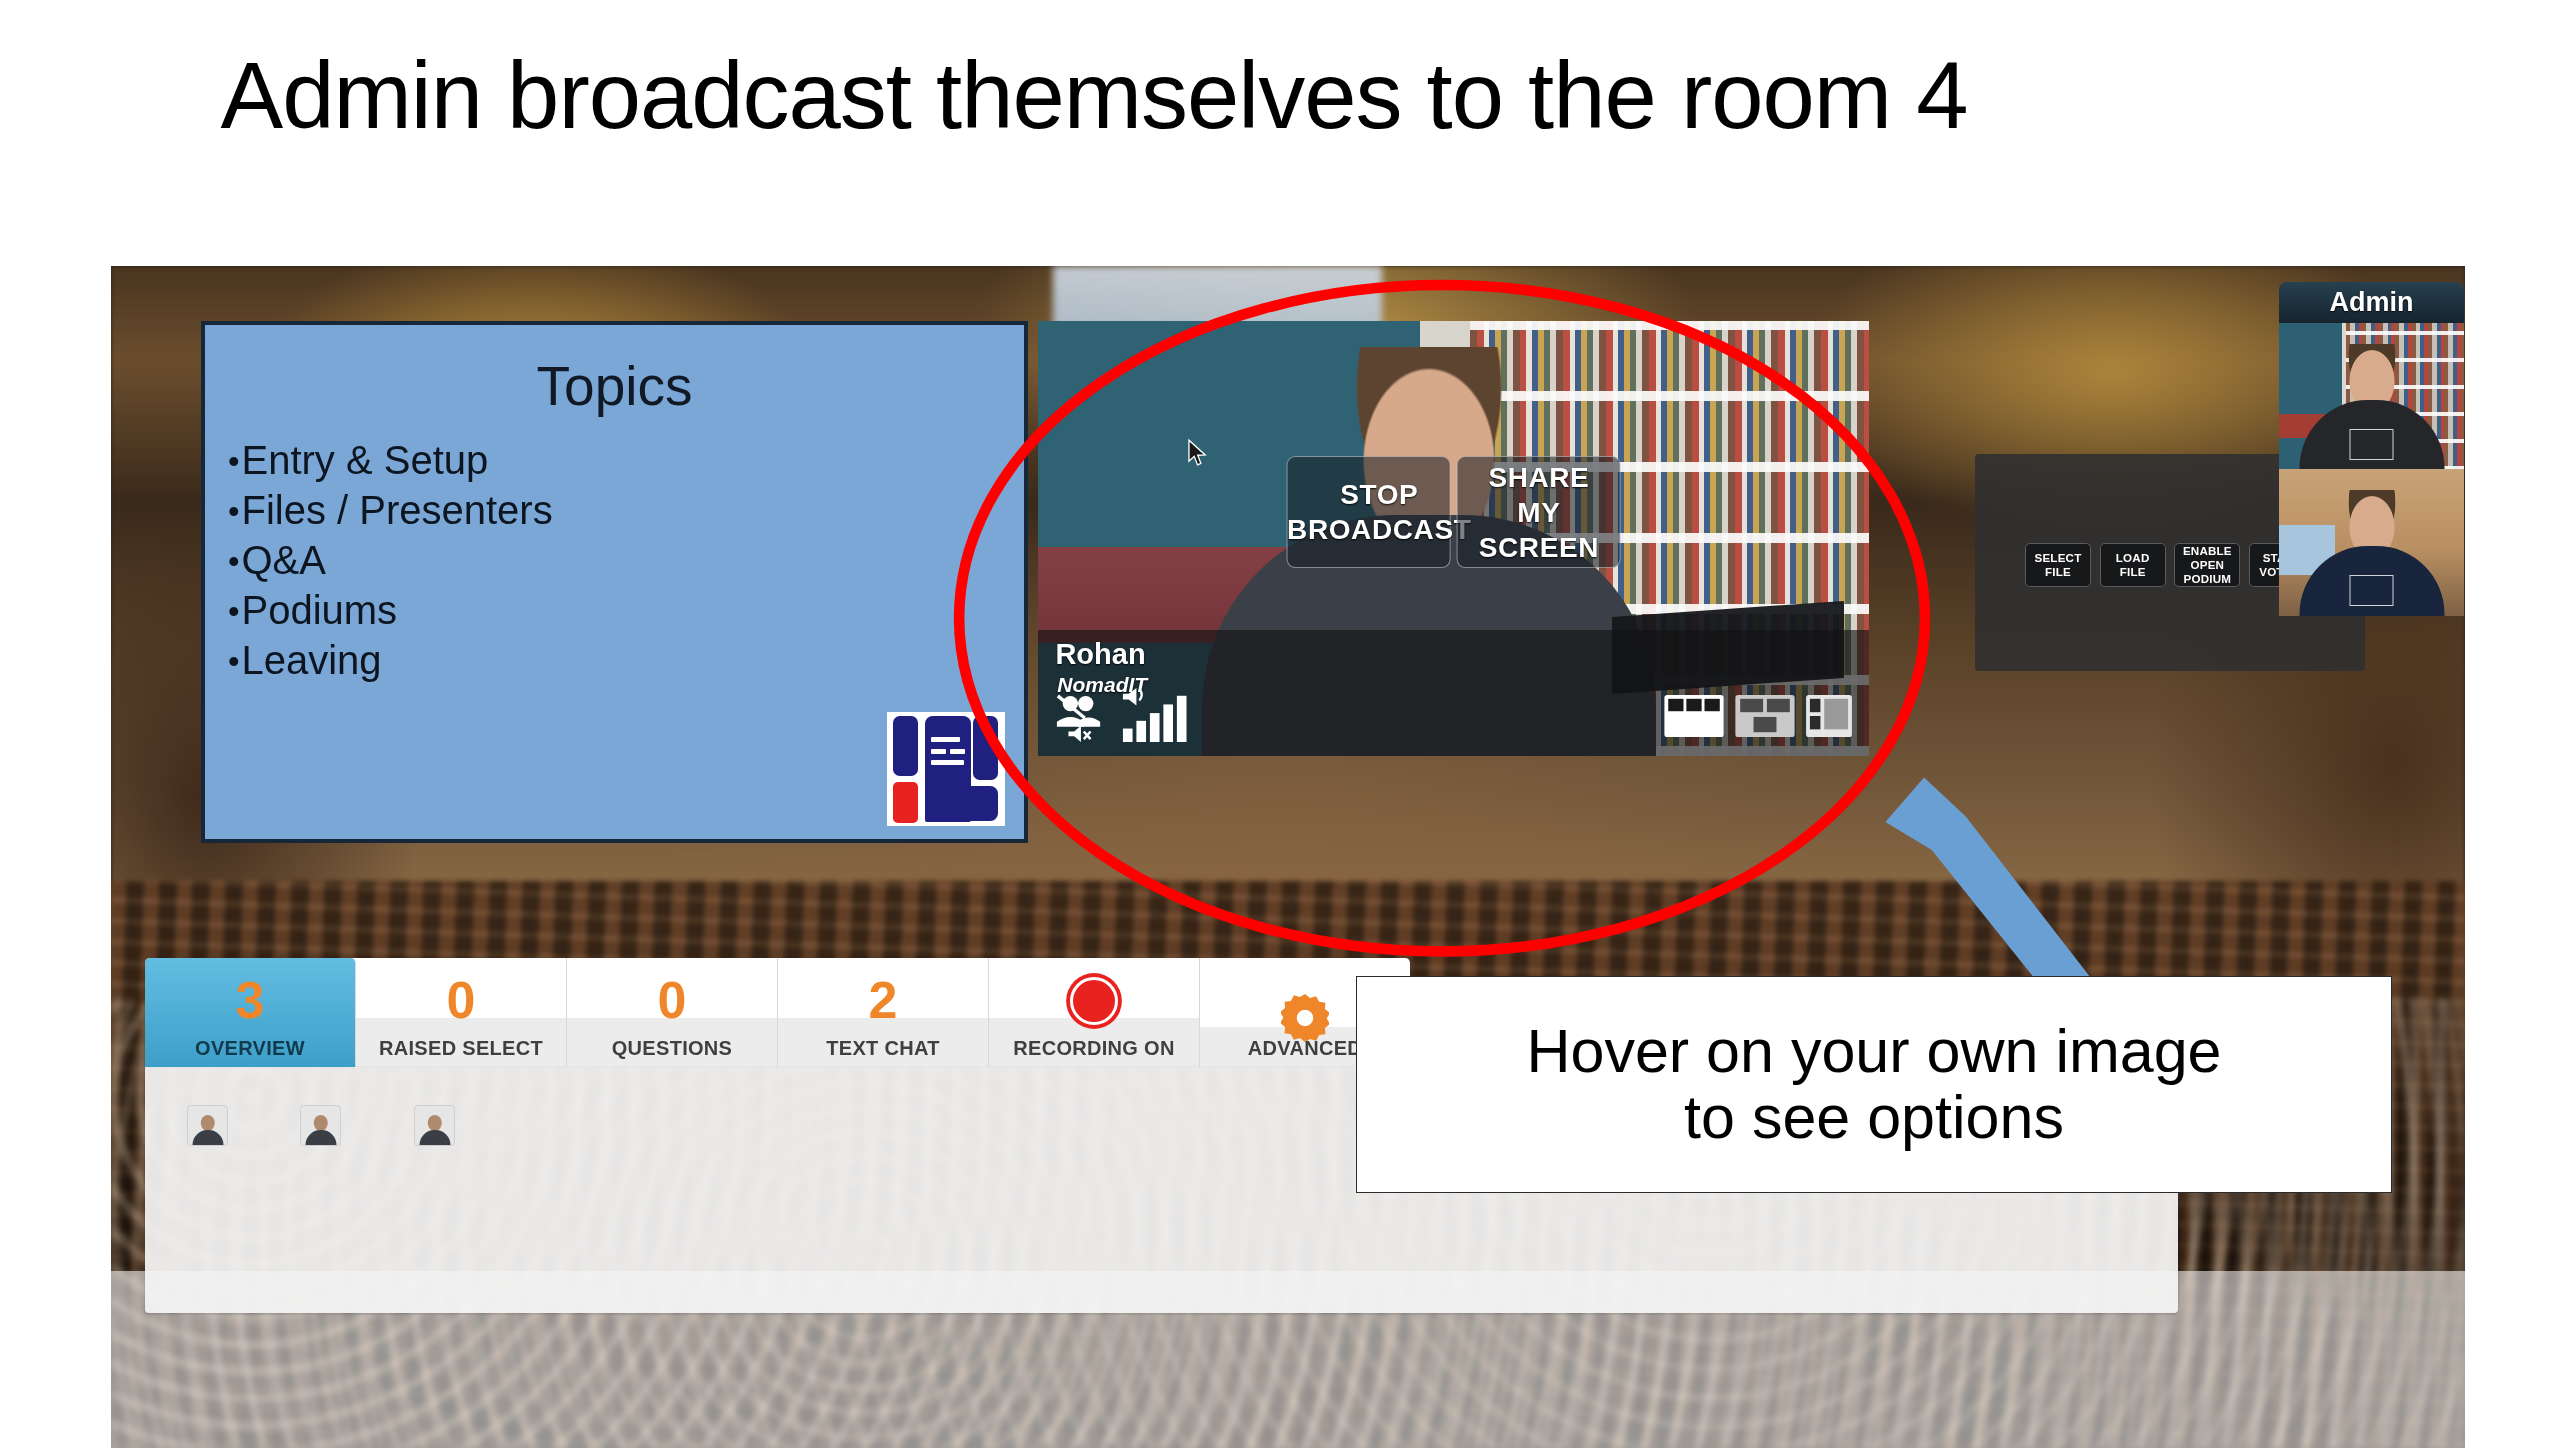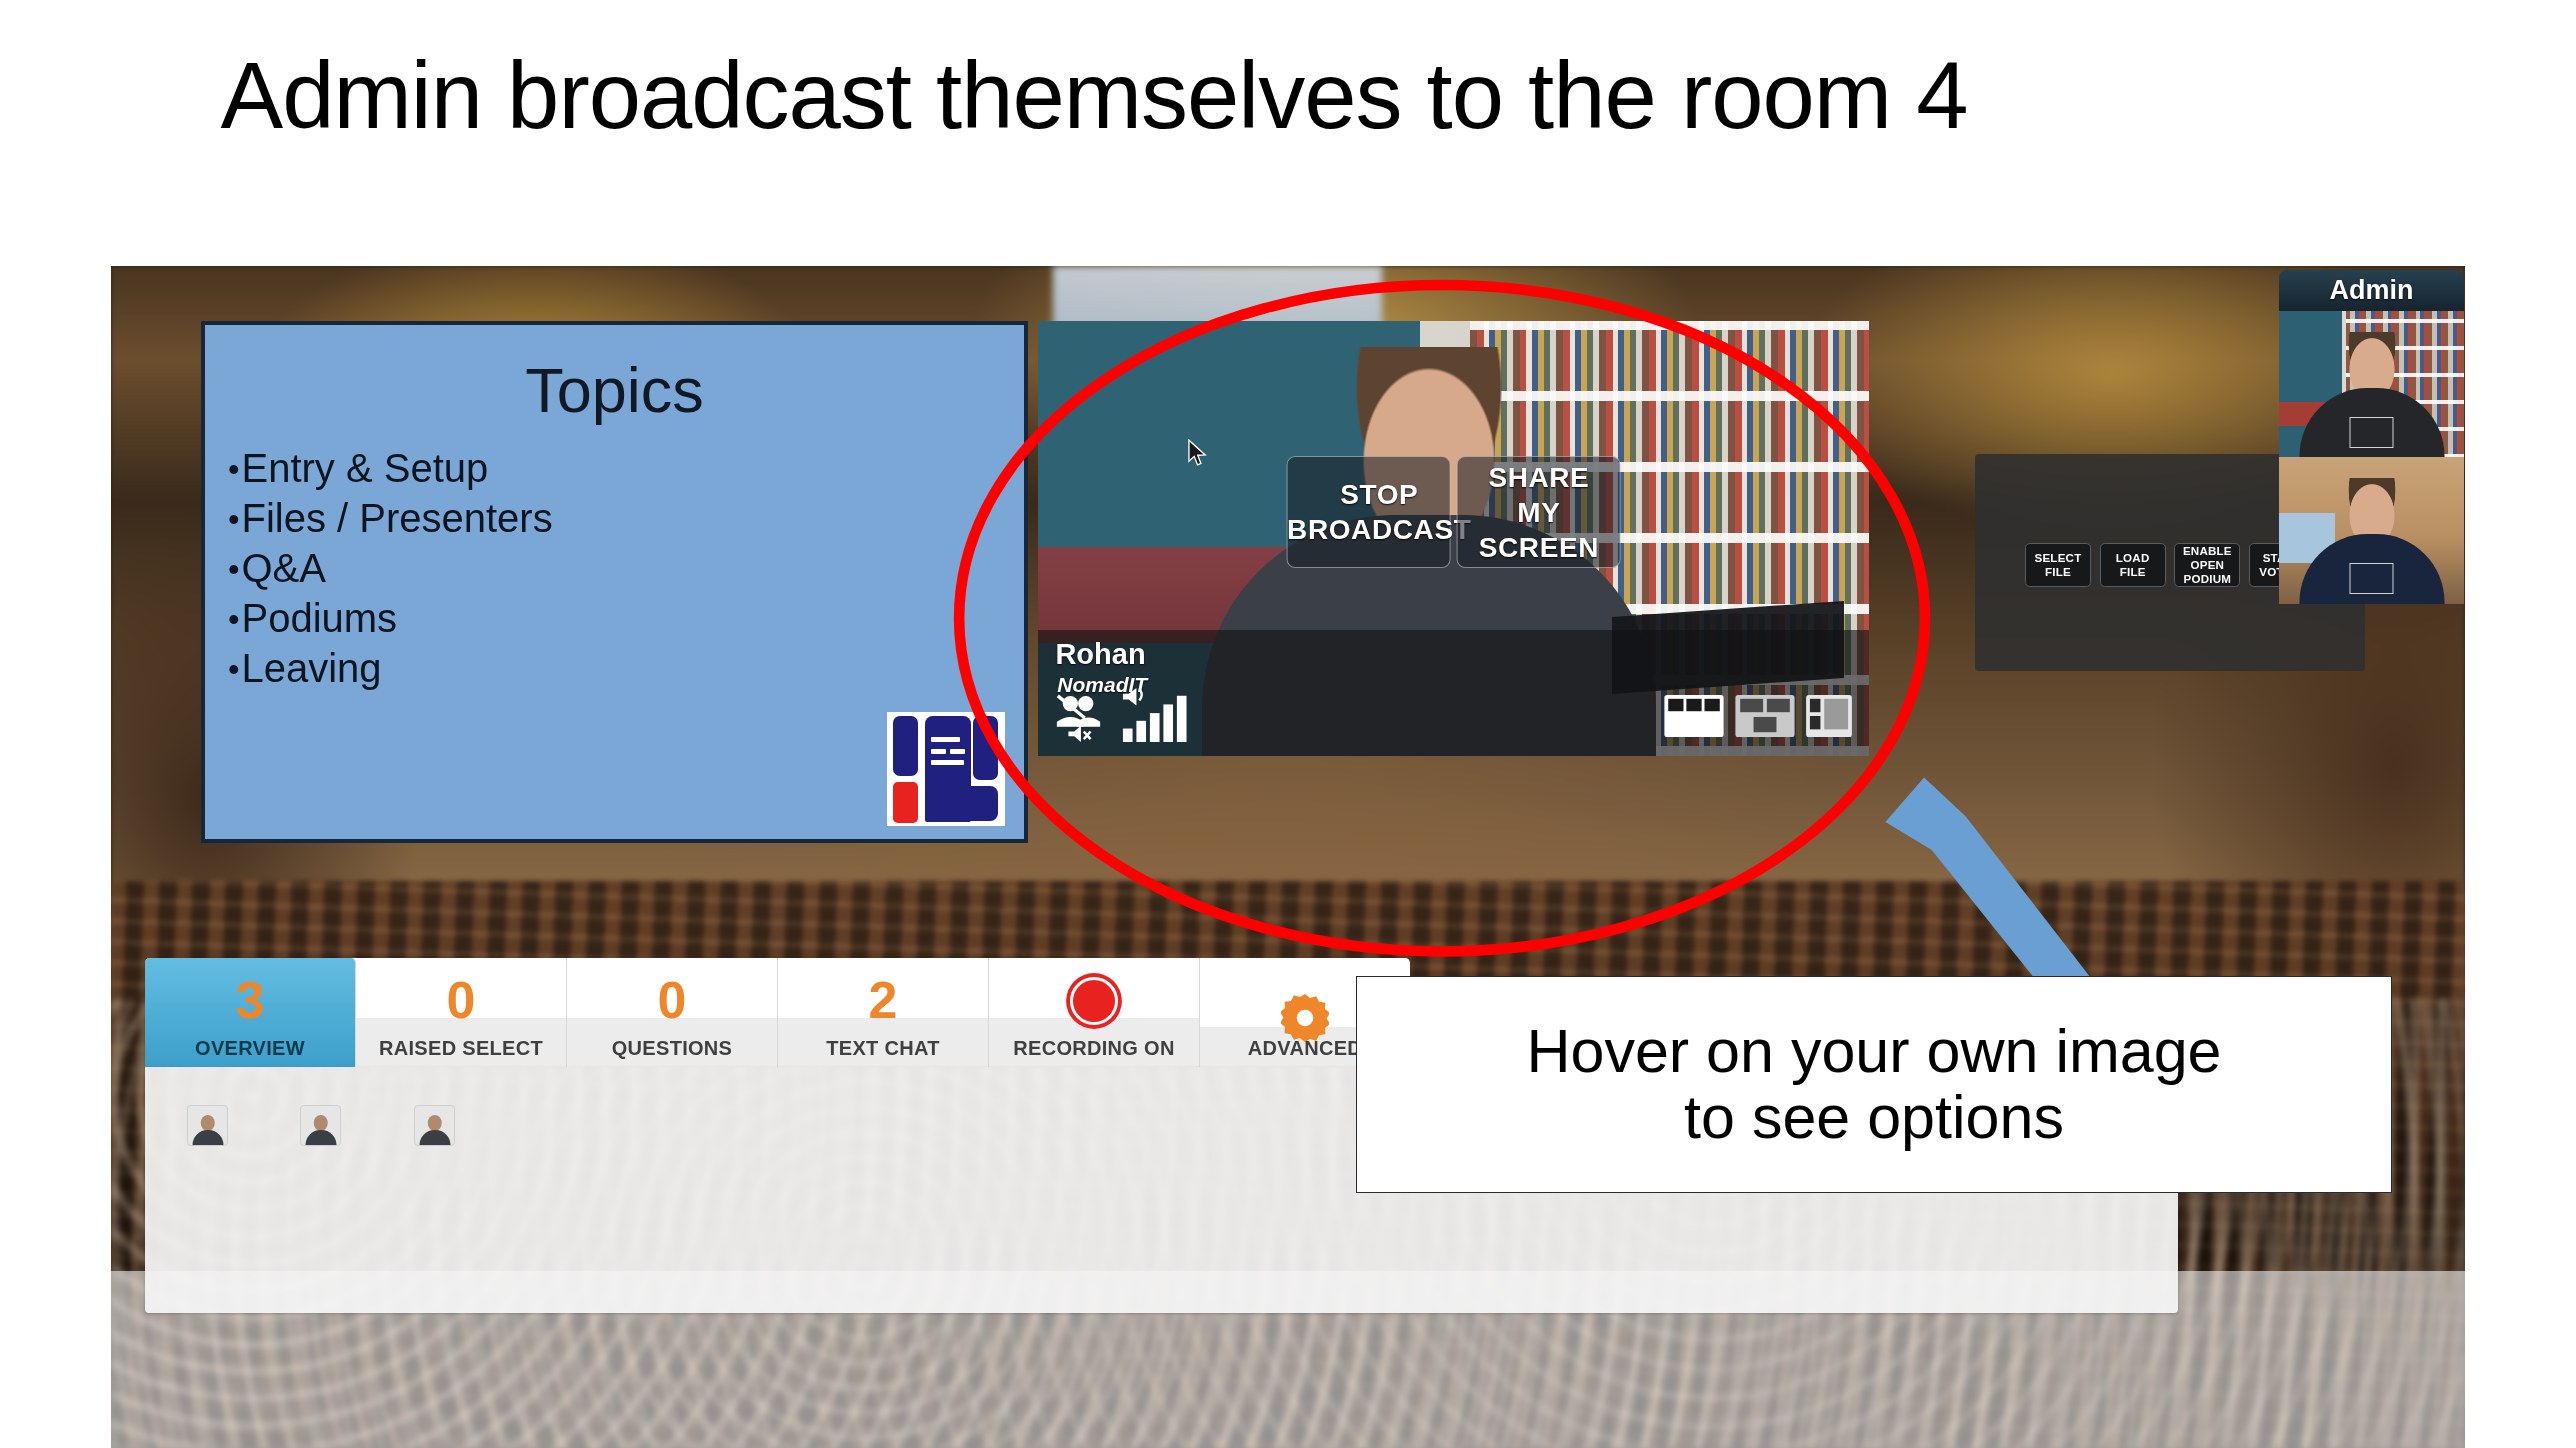--- a/index.html
+++ b/index.html
@@ -91,21 +91,21 @@
     left: 90px;
     top: 55px;
     width: 827px;
     height: 522px;
     background: #7ba7d7;
     border: 4.8px solid #17273a;
     box-sizing: border-box;
   }
   .topics-heading {
     text-align: center;
-    font-size: 63px;
+    font-size: 55px;
     color: #111a24;
     margin-top: 29px;
     font-weight: 400;
   }
   .topics-list {
     margin: 17.4px 0 0 23px;
     padding: 0;
     list-style: none;
   }
   .topics-list li {
@@ -295,21 +295,21 @@
     justify-content: center;
     text-align: center;
     cursor: pointer;
     letter-spacing: 0.2px;
   }
 
   
   .admin-col {
     position: absolute;
     left: 2168px;
-    top: 4px;
+    top: 16px;
     width: 184px;
     height: 338px;
   }
   .admin-badge {
     position: absolute;
     left: 0; top: 0;
     width: 185px; height: 41px;
     background: linear-gradient(#27404f, #16242e);
     border-radius: 7.7px 7.7px 0 0;
     color: #ffffff;

